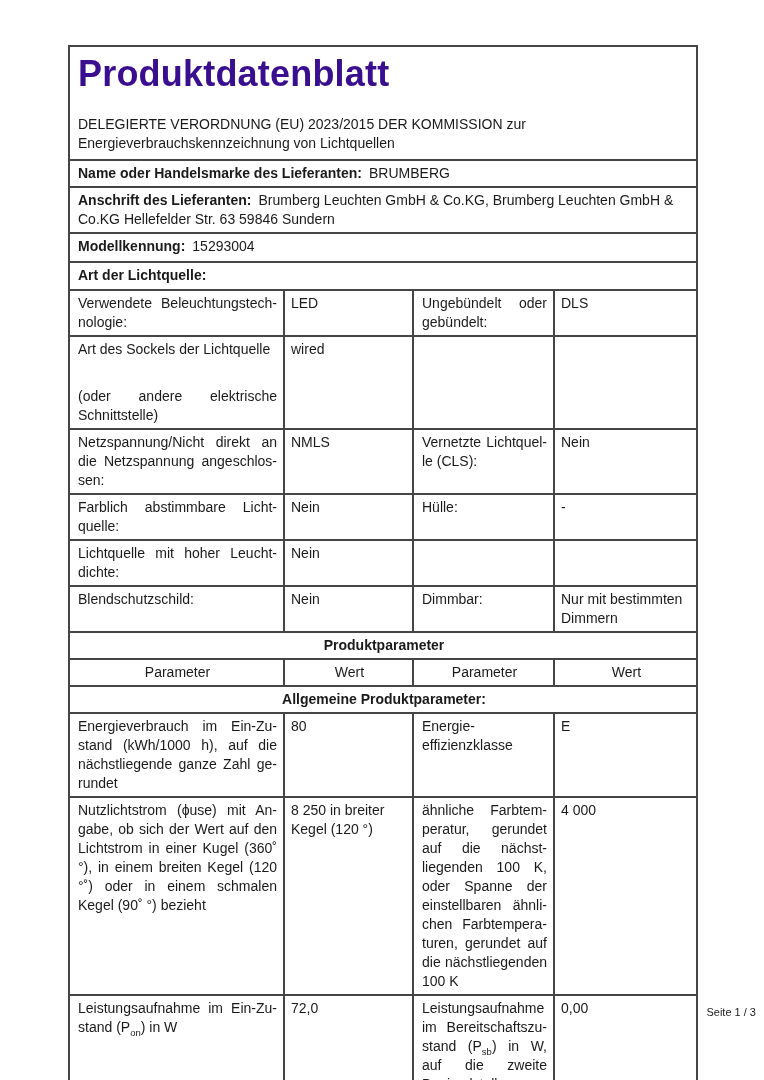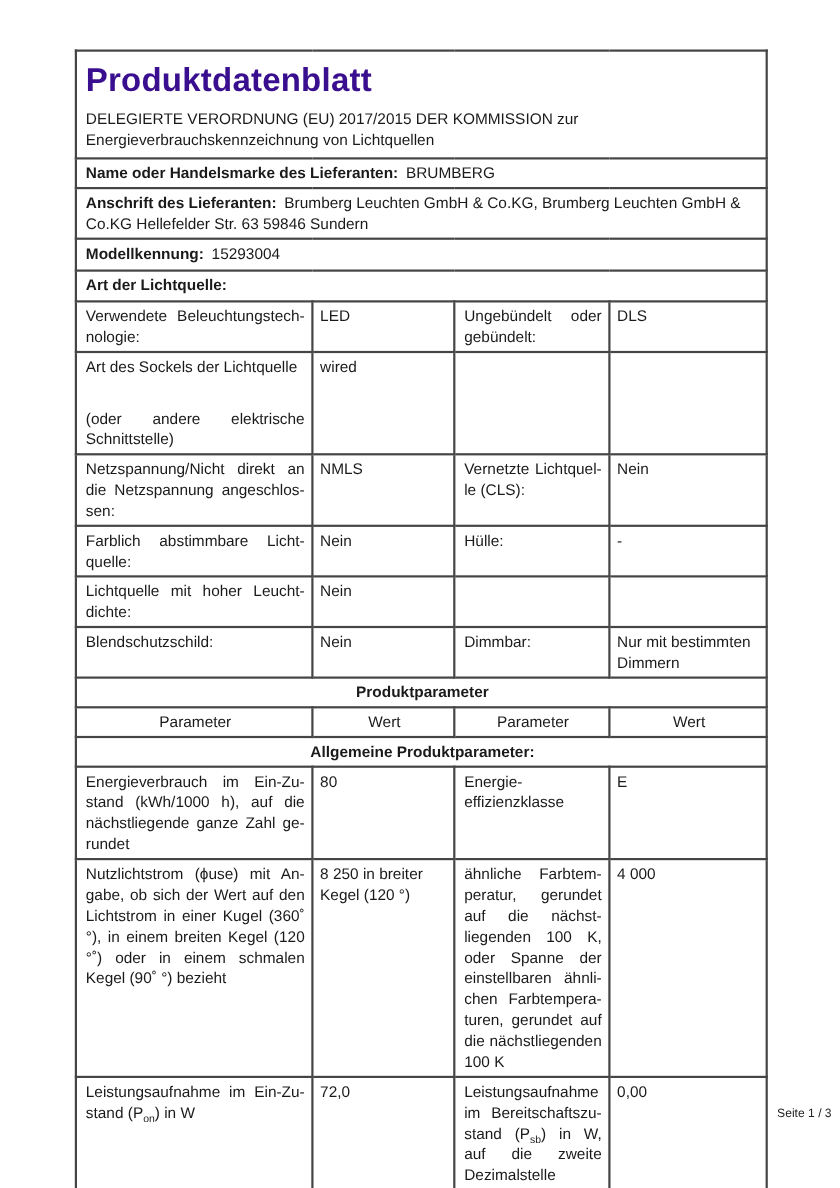--- a/index.html
+++ b/index.html
@@ -47,25 +47,25 @@
   tr.h188 { height: 188px; }
   tr.h101 { height: 101px; }
   tr.h27  { height: 27px; }
   tr.h49  { height: 37px; }
   tr.h29  { height: 29px; }
   tr.h28  { height: 28px; }
   tr.h21  { height: 21px; }
 
   td.head-cell { padding: 8px 8px 6px 8px; }
   .title {
-    font-size: 30px;
+    font-size: 36px;
     font-weight: bold;
     line-height: 34px;
     letter-spacing: 0.2px;
-    margin: 2px 0 8px 0;
+    margin: 2px 0 24px 0;
   }
   .reg { font-size: 14px; line-height: 19px; }
 
   .section-head { text-align: center; font-weight: bold; padding: 1px 6px; }
   .heading-cell { font-weight: bold; }
   .hdr-cell { padding: 2px 6px 2px 8px; text-align: center; }
 
   .para2 { margin-top: 28px; }
 
   sub { font-size: 9.5px; line-height: 0; vertical-align: sub; }
@@ -88,21 +88,21 @@
         <col class="w1">
         <col class="w2">
         <col class="w3">
         <col class="w4">
       </colgroup>
     <tbody>
 
       <tr>
         <td colspan="4" class="cell head-cell">
           <div class="title" style="color: rgb(58, 15, 143);">Produktdatenblatt</div>
-          <div class="reg">DELEGIERTE VERORDNUNG (EU) 2017/2015 DER KOMMISSION zur Energieverbrauchskennzeichnung von Lichtquellen</div>
+          <div class="reg">DELEGIERTE VERORDNUNG (EU) 2023/2015 DER KOMMISSION zur Energieverbrauchskennzeichnung von Lichtquellen</div>
         </td>
       </tr>
 
       <tr class="h27">
         <td colspan="4" class="cell">
           <span class="b lbl">Name oder Handelsmarke des Lieferanten:</span><span>BRUMBERG</span>
         </td>
       </tr>
 
       <tr class="h49">

